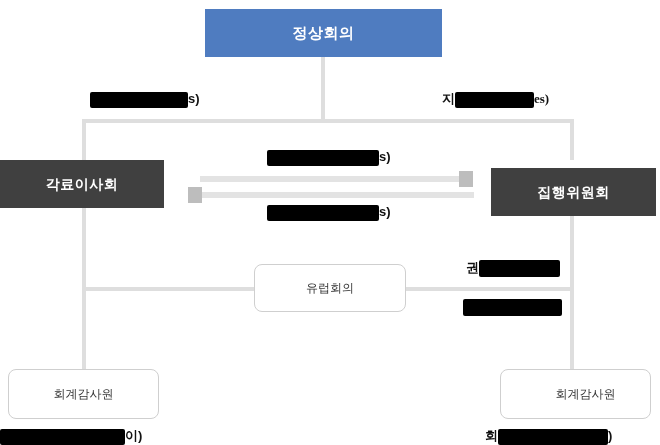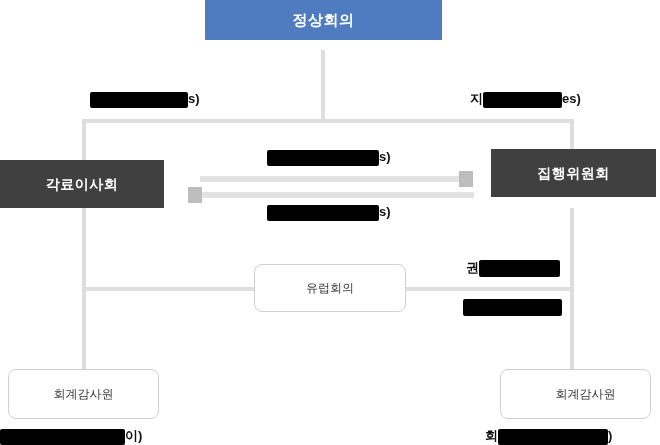--- a/index.html
+++ b/index.html
@@ -112,49 +112,49 @@
 
   <div class="line line-v" style="left:82px; top:352px; height:18px;"></div>
   <div class="line line-v" style="left:570px; top:352px; height:18px;"></div>
 
   <div class="arrow-bar" style="left:200px; top:176px; width:262px;"></div>
   <div class="arrow-head" style="left:459px; top:171px;"></div>
 
   <div class="arrow-bar" style="left:194px; top:192px; width:280px;"></div>
   <div class="arrow-head" style="left:188px; top:187px;"></div>
 
-  <div class="node node-primary" style="left:205px; top:0px; width:237px; height:40px;">
+  <div class="node node-primary" style="left:205px; top:9px; width:237px; height:48px;">
     <span>정상회의</span>
   </div>
 
   <div class="node node-secondary" style="left:0px; top:160px; width:164px; height:48px;">
     <span>각료이사회</span>
   </div>
 
-  <div class="node node-secondary" style="left:491px; top:149px; width:165px; height:48px;">
+  <div class="node node-secondary" style="left:491px; top:168px; width:165px; height:48px;">
     <span>집행위원회</span>
   </div>
 
   <div class="node node-plain" style="left:254px; top:264px; width:152px; height:48px;">
     <span>유럽회의</span>
   </div>
 
   <div class="node node-plain" style="left:8px; top:369px; width:151px; height:50px;">
     <span>회계감사원</span>
   </div>
 
   <div class="node node-plain" style="left:500px; top:369px; width:151px; height:50px;padding-left:20px;">
     <span>회계감사원</span>
   </div>
 
   <div class="edge-label" style="left:90px; top:90px;">
     <span></span><span class="redacted" style="width:98px; height:16px;"></span><span>s)</span>
   </div>
 
-  <div class="edge-label" style="left:470px; top:90px;">
+  <div class="edge-label" style="left:442px; top:90px;font-family:Liberation Serif, serif;">
     <span>지</span><span class="redacted" style="width:79px; height:16px;"></span><span>es)</span>
   </div>
 
   <div class="edge-label" style="left:267px; top:148px;">
     <span></span><span class="redacted" style="width:112px; height:16px;"></span><span>s)</span>
   </div>
 
   <div class="edge-label" style="left:267px; top:203px;">
     <span></span><span class="redacted" style="width:112px; height:16px;"></span><span>s)</span>
   </div>

